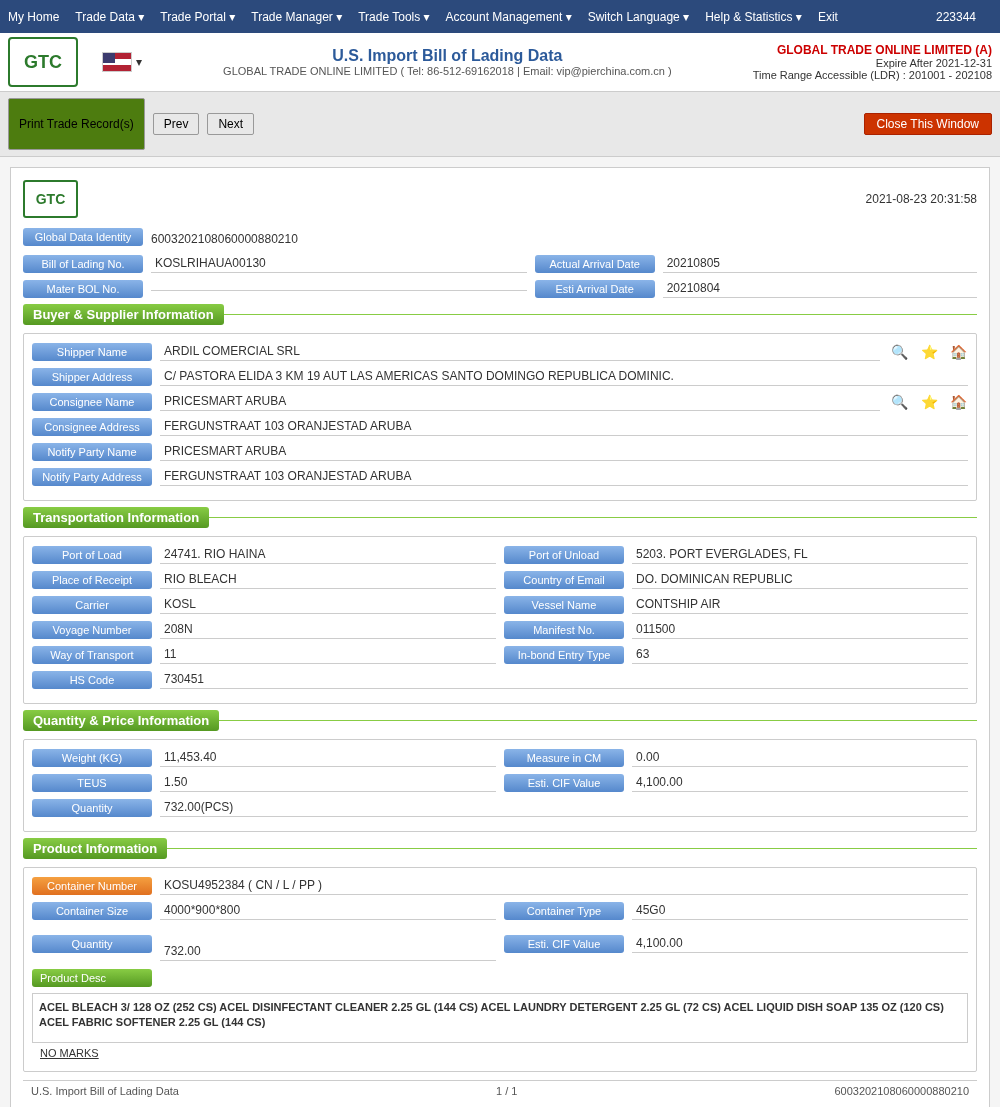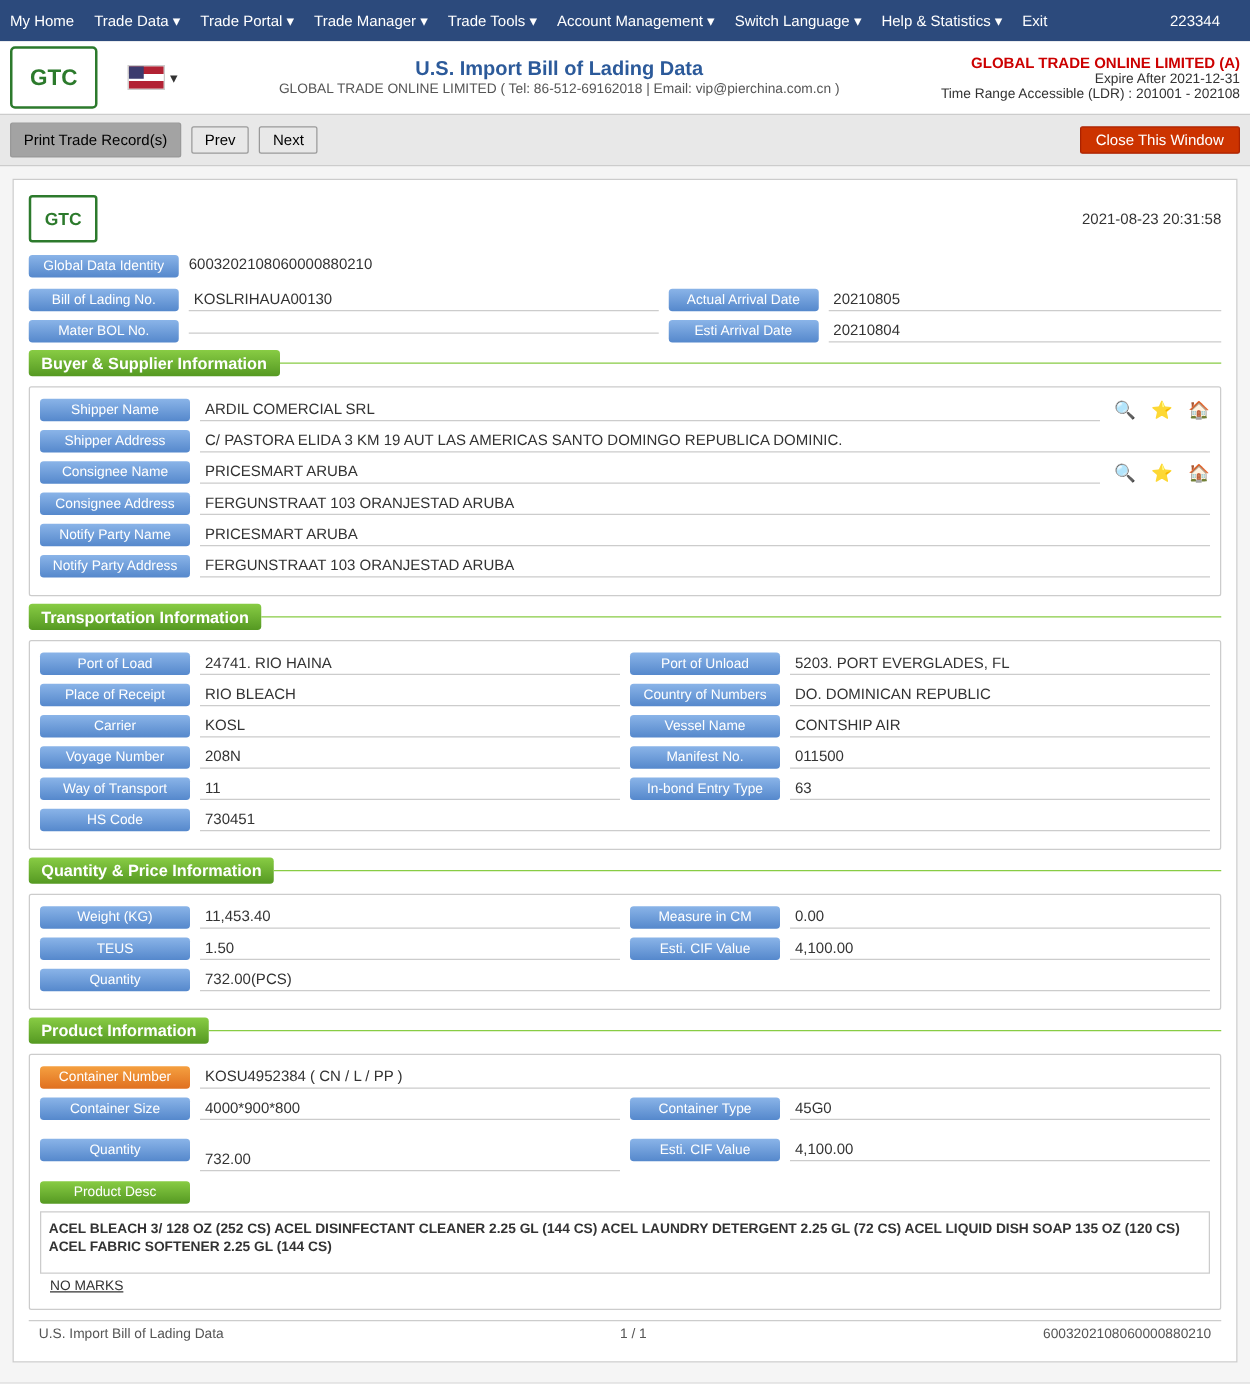--- a/index.html
+++ b/index.html
@@ -19,21 +19,21 @@
     .flag { width: 30px; height: 20px; background: linear-gradient(to bottom, #b22234 33%, #fff 33%, #fff 66%, #b22234 66%); border: 1px solid #ccc; position: relative; overflow: hidden; }
     .flag::after { content: ''; position: absolute; left: 0; top: 0; width: 12px; height: 10px; background: #3c3b6e; }
     .title-area { flex: 1; text-align: center; }
     .title-area h2 { color: #2c5a9a; font-size: 16px; font-weight: bold; }
     .title-area .subtitle { font-size: 11px; color: #555; }
     .company-info { text-align: right; font-size: 11px; color: #333; }
     .company-info .company-name { color: #cc0000; font-weight: bold; font-size: 12px; }
     
     
     .action-bar { background: #e8e8e8; padding: 6px 8px; display: flex; gap: 8px; align-items: center; border-bottom: 1px solid #ccc; }
-    .btn-print { background: #a3a3a3; border: 1px solid #999; padding: 6px 10px; cursor: pointer; font-size: 12px; border-radius: 2px; }
+    .btn-print { background: #4d7c0f; border: 1px solid #999; padding: 18px 10px; cursor: pointer; font-size: 12px; border-radius: 2px; }
     .btn-nav { background: #e8e8e8; border: 1px solid #999; padding: 3px 10px; cursor: pointer; font-size: 12px; border-radius: 2px; }
     .btn-close { background: #cc3300; color: #fff; border: 1px solid #aa2200; padding: 3px 12px; cursor: pointer; font-size: 12px; border-radius: 2px; margin-left: auto; }
     
     
     .main-content { background: #f5f5f5; padding: 10px; }
     
     .record-card { background: #fff; border: 1px solid #ccc; padding: 12px; margin-bottom: 6px; }
     
     .record-header { display: flex; justify-content: space-between; align-items: center; margin-bottom: 10px; }
     .record-logo { color: #2c7a2c; font-size: 20px; font-weight: bold; }
@@ -51,28 +51,28 @@
     
     .section-box { border: 1px solid #ccc; padding: 8px; margin-bottom: 6px; border-radius: 2px; }
     
     
     .icon-btn { cursor: pointer; font-size: 14px; margin-left: 4px; }
     .icon-search { color: #666; }
     .icon-star { color: #f0a000; }
     .icon-home { color: #2c5a9a; }
     
     
-    .global-id-row { display: flex; align-items: flex-start; margin-bottom: 8px; }
+    .global-id-row { display: flex; align-items: flex-end; margin-bottom: 8px; }
     .global-id-value { margin-left: 8px; font-size: 12px; color: #333; }
     
     
     .field-label-orange { background: linear-gradient(to bottom, #f5a040, #e07020); color: #fff; border-radius: 3px; padding: 3px 8px; font-size: 11px; min-width: 120px; text-align: center; white-space: nowrap; }
     
     
-    .field-label-green { background: linear-gradient(to bottom, #88cc44, #559922); color: #fff; border-radius: 3px; padding: 3px 8px; font-size: 11px; min-width: 120px; text-align: center; white-space: nowrap; }
+    .field-label-green { background: linear-gradient(to bottom, #88cc44, #559922); color: #fff; border-radius: 3px; padding: 3px 8px; font-size: 11px; min-width: 120px; white-space: nowrap; }
     
     
     .section-title-green { background: linear-gradient(to bottom, #88cc44, #559922); color: #fff; border-radius: 3px; padding: 3px 10px; font-size: 13px; font-weight: bold; border: none; }
     
     
     .record-footer { display: flex; justify-content: space-between; padding: 4px 8px; font-size: 11px; color: #555; border-top: 1px solid #ccc; margin-top: 8px; }
     
     
     .product-desc-box { border: 1px solid #ccc; padding: 6px; font-size: 11px; color: #333; line-height: 1.4; min-height: 50px; background: #fff; font-weight: bold; }
     
@@ -213,21 +213,21 @@
       <div class="field-row">
         <div class="field-label">Port of Load</div>
         <div class="field-value" style="flex:1;">24741. RIO HAINA</div>
         <div class="field-label">Port of Unload</div>
         <div class="field-value" style="flex:1;">5203. PORT EVERGLADES, FL</div>
       </div>
 
       <div class="field-row">
         <div class="field-label">Place of Receipt</div>
         <div class="field-value" style="flex:1;">RIO BLEACH</div>
-        <div class="field-label">Country of Numbers</div>
+        <div class="field-label">Country of Email</div>
         <div class="field-value" style="flex:1;">DO. DOMINICAN REPUBLIC</div>
       </div>
 
       <div class="field-row">
         <div class="field-label">Carrier</div>
         <div class="field-value" style="flex:1;">KOSL</div>
         <div class="field-label">Vessel Name</div>
         <div class="field-value" style="flex:1;">CONTSHIP AIR</div>
       </div>
 

